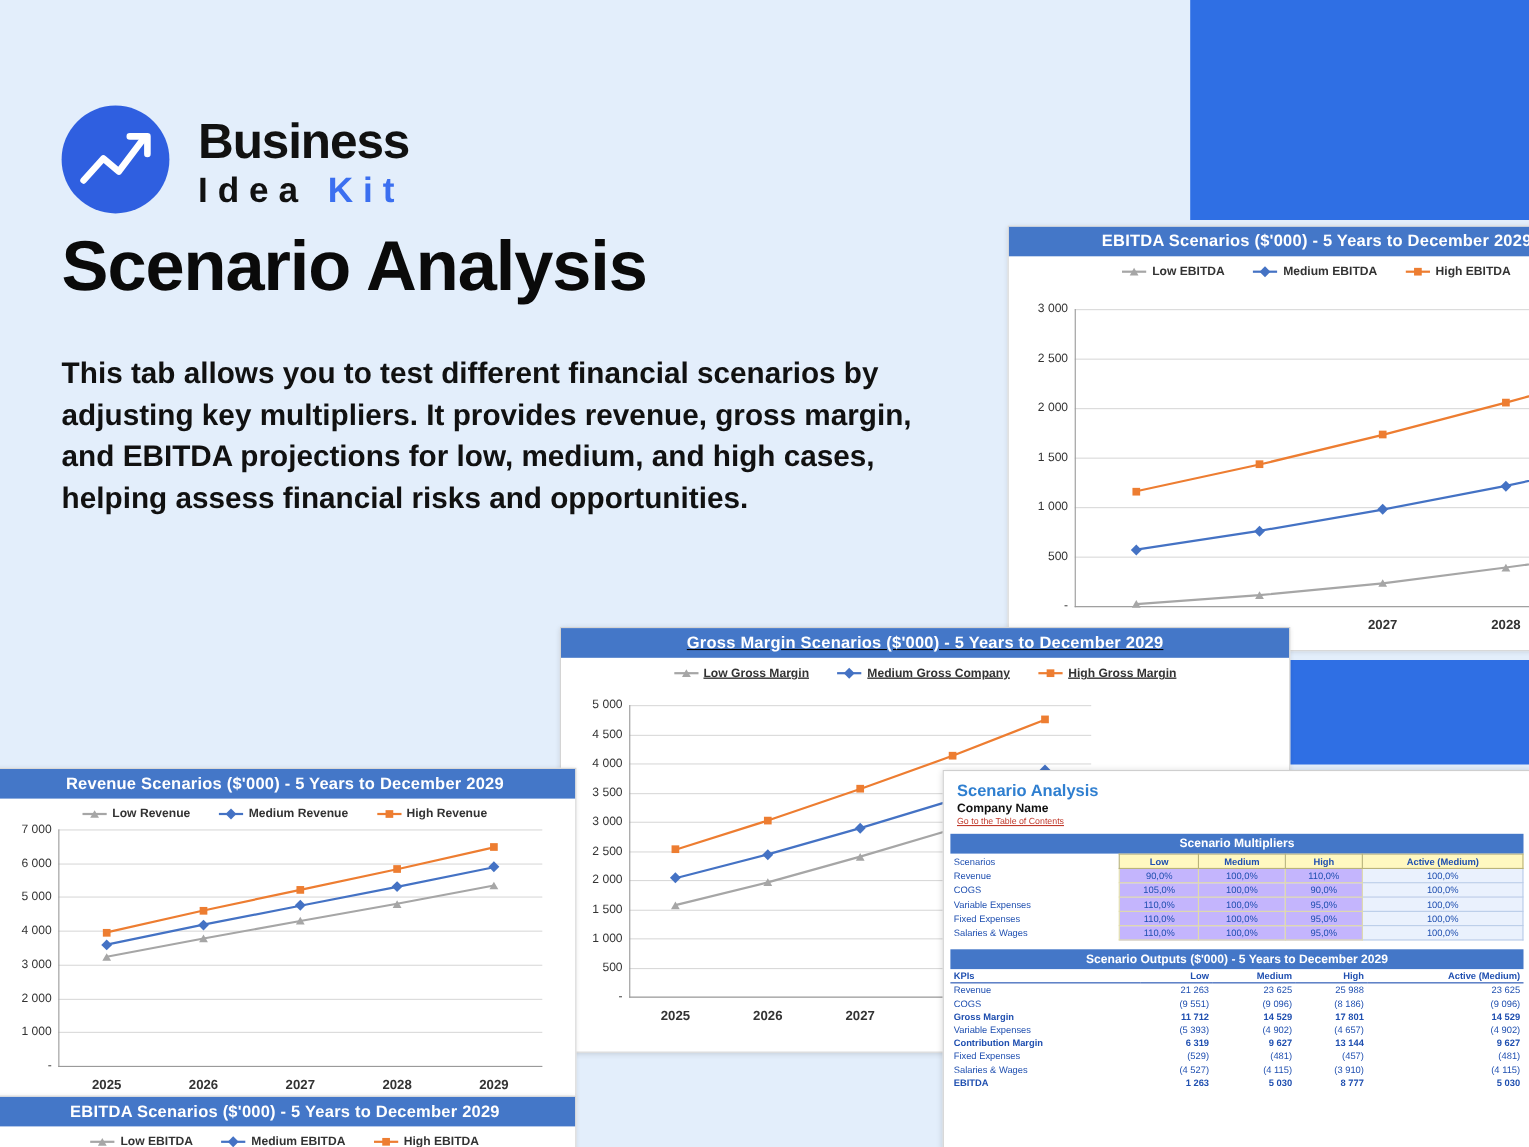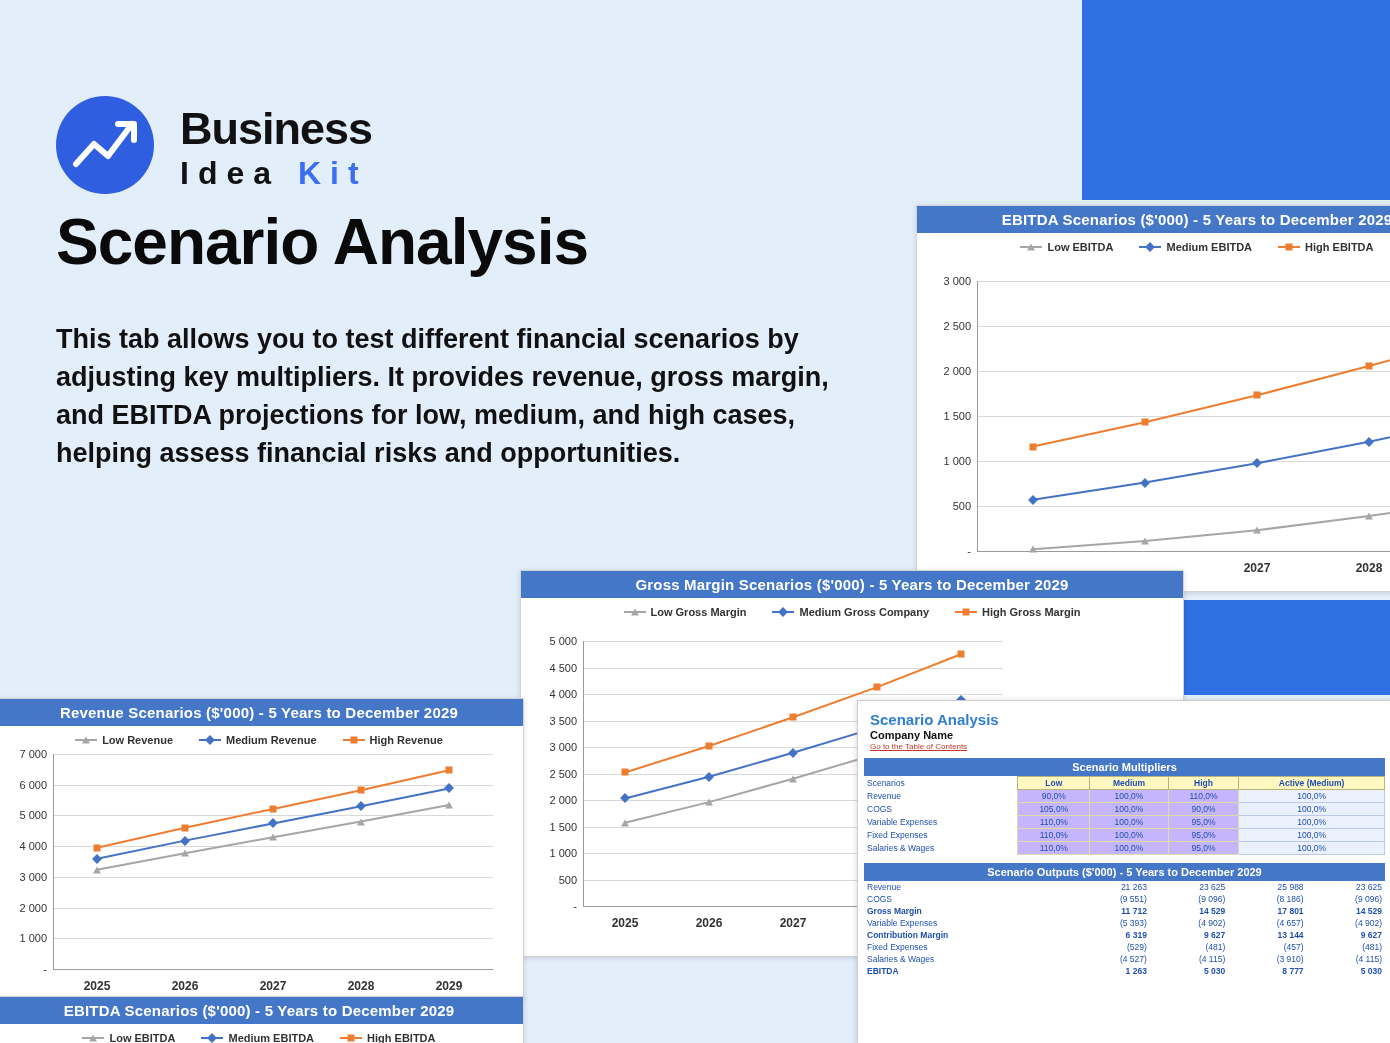--- a/index.html
+++ b/index.html
@@ -135,21 +135,21 @@
       <div class="pt" style="left: 280px; top: 182.25px; background: rgb(68, 114, 196); transform: translate(-50%, -50%) rotate(45deg); width: 7px; height: 7px;"></div>
       <div class="pt" style="left: 392px; top: 160.65px; background: rgb(68, 114, 196); transform: translate(-50%, -50%) rotate(45deg); width: 7px; height: 7px;"></div>
       <div class="pt" style="left: 56px; top: 165.6px; background: rgb(237, 125, 49); width: 7px; height: 7px;"></div>
       <div class="pt" style="left: 168px; top: 141.3px; background: rgb(237, 125, 49); width: 7px; height: 7px;"></div>
       <div class="pt" style="left: 280px; top: 114.3px; background: rgb(237, 125, 49); width: 7px; height: 7px;"></div>
       <div class="pt" style="left: 392px; top: 85.05px; background: rgb(237, 125, 49); width: 7px; height: 7px;"></div>
       <div class="xlab" style="left: 280px; top: 280px;">2027</div>
       <div class="xlab" style="left: 392px; top: 280px;">2028</div>
     </div>
   </div>
-<div class="card" id="card-gross" style="left:520px;top:570px;width:662px;height:385px;">
+<div class="card" id="card-gross" style="left:509px;top:570px;width:662px;height:385px;text-decoration:underline;">
     <div class="card-title">Gross Margin Scenarios ($'000) - 5 Years to December 2029</div>
     <div class="legend">
       <span class="lg">
         <span class="lgline" style="background: rgb(166, 166, 166);">
           <div class="pt" style="left: 11px; top: 1px; width: 0px; height: 0px; border-left: 4px solid transparent; border-right: 4px solid transparent; border-bottom: 7px solid rgb(166, 166, 166); transform: translate(-50%, -50%); position: absolute;"></div>
         </span>
         <span>Low Gross Margin</span>
       </span>
       <span class="lg">
         <span class="lgline" style="background: rgb(68, 114, 196);">
@@ -356,20 +356,27 @@
     <td class="valcell">95,0%</td>
     <td class="actcell">100,0%</td>
   </tr>
       </tbody>
     </table>
 
   <div class="band" style="margin-top:8px;">Scenario Outputs ($'000) - 5 Years to December 2029</div>
   <table class="grid" id="out-table">
       <tbody>
         <tr>
+          <td class="kpi-hdr left">KPIs</td>
+          <td class="kpi-hdr ">Low</td>
+          <td class="kpi-hdr ">Medium</td>
+          <td class="kpi-hdr ">High</td>
+          <td class="kpi-hdr ">Active (Medium)</td>
+        </tr>
+        <tr>
     <td class="lbl ">Revenue</td>
     <td class="num ">21 263</td>
     <td class="num ">23 625</td>
     <td class="num ">25 988</td>
     <td class="num ">23 625</td>
   </tr>
         <tr>
     <td class="lbl ">COGS</td>
     <td class="num ">(9 551)</td>
     <td class="num ">(9 096)</td>

